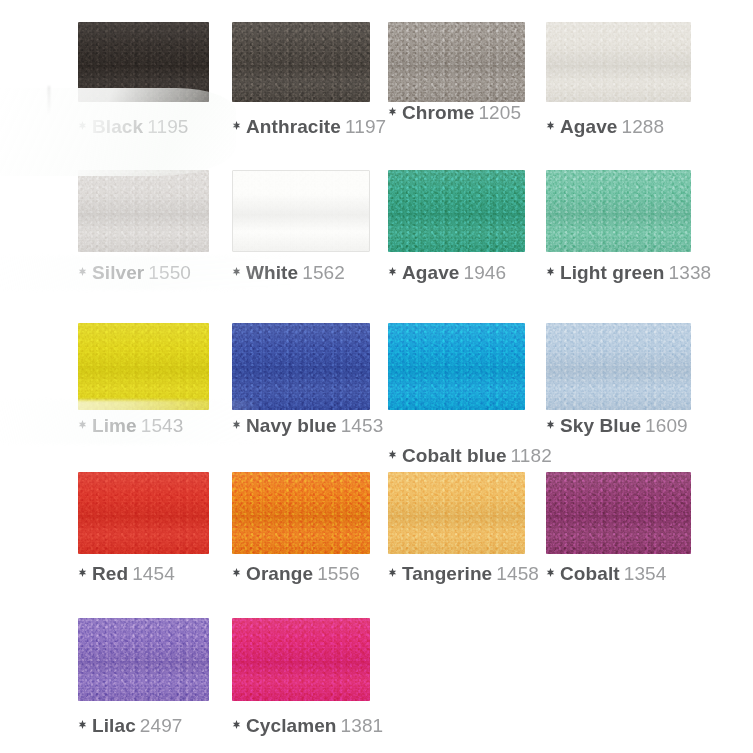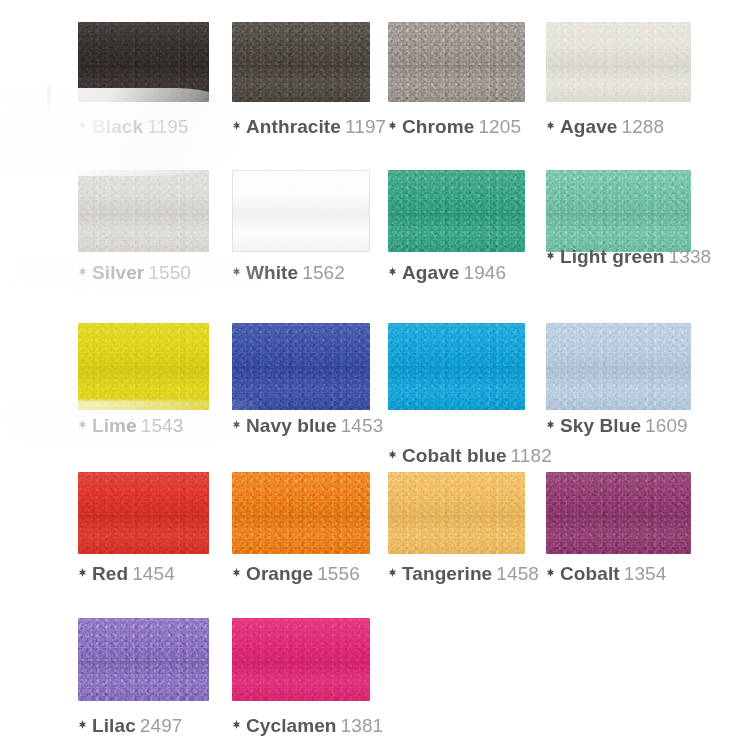--- a/index.html
+++ b/index.html
@@ -198,21 +198,21 @@
         <div class="caption" style="top: 118px;"><span class="bullet"><svg width="9" height="9" viewBox="0 0 10 10" aria-hidden="true">
               <path d="M5 0 L6.1 3.0 L9.2 3.1 L6.9 5.0 L9.2 6.9 L6.1 7.0 L5 10 L3.9 7.0 L0.8 6.9 L3.1 5.0 L0.8 3.1 L3.9 3.0 Z" fill="#4b4d50"></path>
             </svg></span><span class="cname">Anthracite</span><span class="ccode">1197</span></div>
       </div>
       <div class="swatch-cell" style="left: 388px; top: 0px; width: 137px;">
         <div class="chip" style="position: absolute; left: 0px; top: 22px; width: 137px; height: 80px; background: rgb(156, 149, 142);">
           <div class="grain"></div>
           <div class="grain2"></div>
           <div class="sheen"></div>
         </div>
-        <div class="caption" style="top: 118px;"><span class="bullet"><svg width="9" height="9" viewBox="0 0 10 10" aria-hidden="true">
+        <div class="caption" style="top: 104px;"><span class="bullet"><svg width="9" height="9" viewBox="0 0 10 10" aria-hidden="true">
               <path d="M5 0 L6.1 3.0 L9.2 3.1 L6.9 5.0 L9.2 6.9 L6.1 7.0 L5 10 L3.9 7.0 L0.8 6.9 L3.1 5.0 L0.8 3.1 L3.9 3.0 Z" fill="#4b4d50"></path>
             </svg></span><span class="cname">Chrome</span><span class="ccode">1205</span></div>
       </div>
       <div class="swatch-cell" style="left: 546px; top: 0px; width: 145px;">
         <div class="chip" style="position: absolute; left: 0px; top: 22px; width: 145px; height: 80px; background: rgb(230, 227, 220);">
           <div class="grain"></div>
           <div class="grain2"></div>
           <div class="sheen"></div>
         </div>
         <div class="caption" style="top: 118px;"><span class="bullet"><svg width="9" height="9" viewBox="0 0 10 10" aria-hidden="true">
@@ -250,21 +250,21 @@
         <div class="caption" style="top: 264px;"><span class="bullet"><svg width="9" height="9" viewBox="0 0 10 10" aria-hidden="true">
               <path d="M5 0 L6.1 3.0 L9.2 3.1 L6.9 5.0 L9.2 6.9 L6.1 7.0 L5 10 L3.9 7.0 L0.8 6.9 L3.1 5.0 L0.8 3.1 L3.9 3.0 Z" fill="#4b4d50"></path>
             </svg></span><span class="cname">Agave</span><span class="ccode">1946</span></div>
       </div>
       <div class="swatch-cell" style="left: 546px; top: 0px; width: 145px;">
         <div class="chip" style="position: absolute; left: 0px; top: 170px; width: 145px; height: 82px; background: rgb(115, 195, 166);">
           <div class="grain"></div>
           <div class="grain2"></div>
           <div class="sheen"></div>
         </div>
-        <div class="caption" style="top: 248px;"><span class="bullet"><svg width="9" height="9" viewBox="0 0 10 10" aria-hidden="true">
+        <div class="caption" style="top: 264px;"><span class="bullet"><svg width="9" height="9" viewBox="0 0 10 10" aria-hidden="true">
               <path d="M5 0 L6.1 3.0 L9.2 3.1 L6.9 5.0 L9.2 6.9 L6.1 7.0 L5 10 L3.9 7.0 L0.8 6.9 L3.1 5.0 L0.8 3.1 L3.9 3.0 Z" fill="#4b4d50"></path>
             </svg></span><span class="cname">Light green</span><span class="ccode">1338</span></div>
       </div>
     </div>
     <div class="swatch-row" style="top: 0px;">
       <div class="swatch-cell" style="left: 78px; top: 0px; width: 131px;">
         <div class="chip" style="position: absolute; left: 0px; top: 323px; width: 131px; height: 87px; background: rgb(224, 212, 23);">
           <div class="grain"></div>
           <div class="grain2"></div>
           <div class="sheen"></div>

